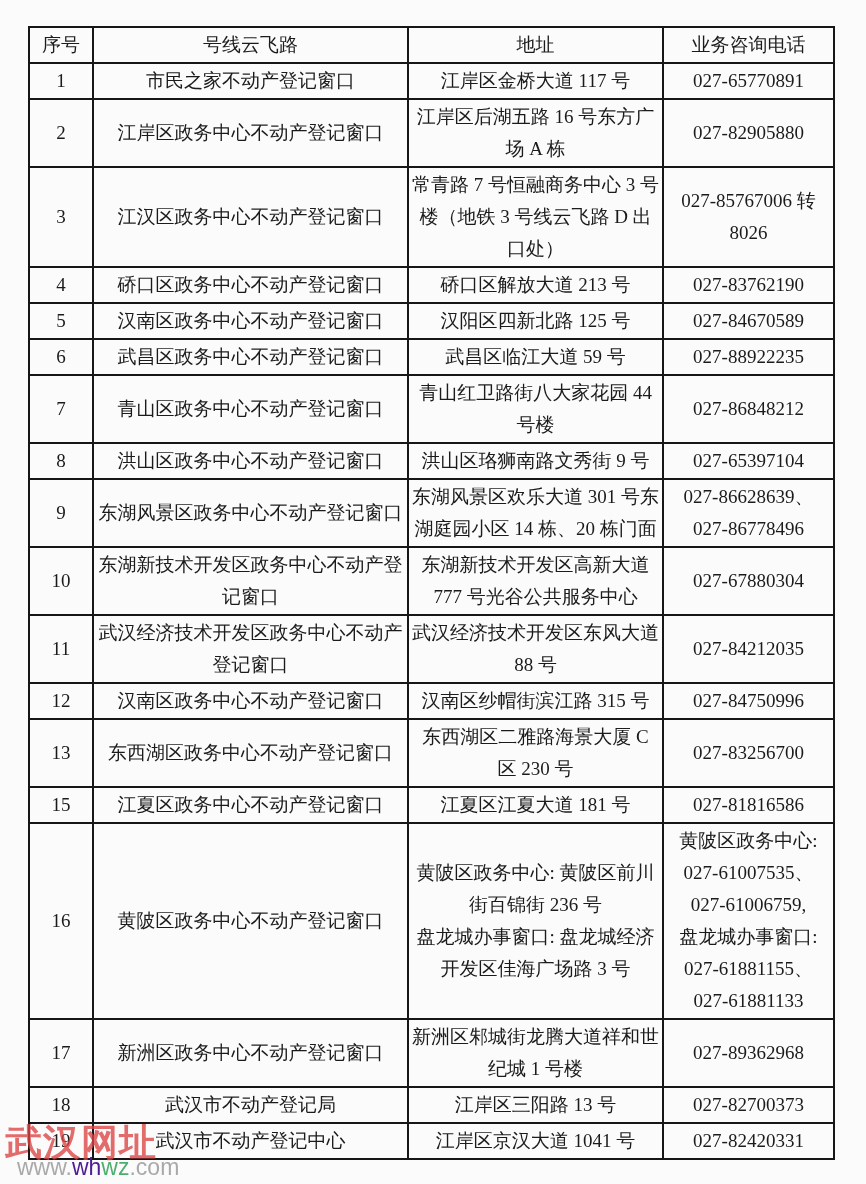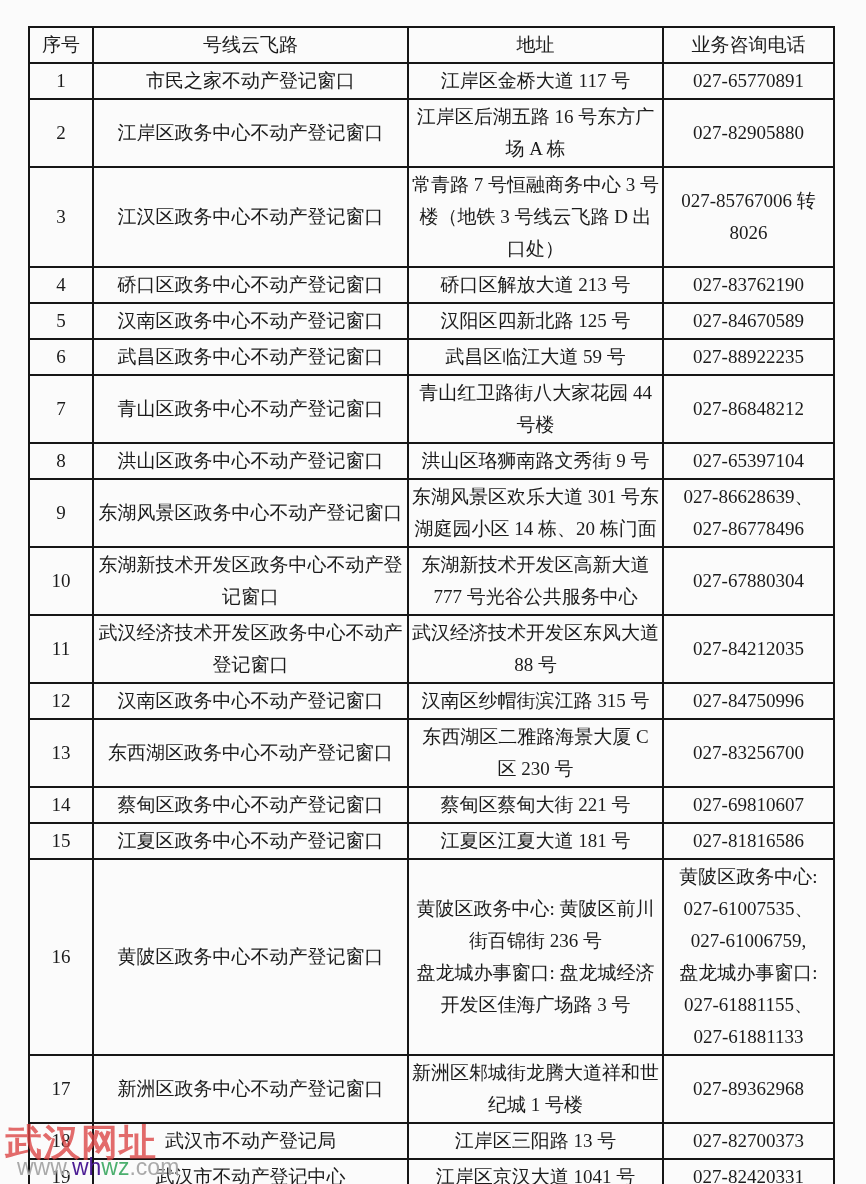--- a/index.html
+++ b/index.html
@@ -174,26 +174,20 @@
           <td>汉南区纱帽街滨江路 315 号</td>
           <td>027-84750996</td>
         </tr>
         <tr>
           <td>13</td>
           <td>东西湖区政务中心不动产登记窗口</td>
           <td>东西湖区二雅路海景大厦 C 区 230 号</td>
           <td>027-83256700</td>
         </tr>
         <tr>
-          <td>14</td>
-          <td>蔡甸区政务中心不动产登记窗口</td>
-          <td>蔡甸区蔡甸大街 221 号</td>
-          <td>027-69810607</td>
-        </tr>
-        <tr>
           <td>15</td>
           <td>江夏区政务中心不动产登记窗口</td>
           <td>江夏区江夏大道 181 号</td>
           <td>027-81816586</td>
         </tr>
         <tr>
           <td>16</td>
           <td>黄陂区政务中心不动产登记窗口</td>
           <td>黄陂区政务中心: 黄陂区前川街百锦街 236 号
 盘龙城办事窗口: 盘龙城经济开发区佳海广场路 3 号</td>

